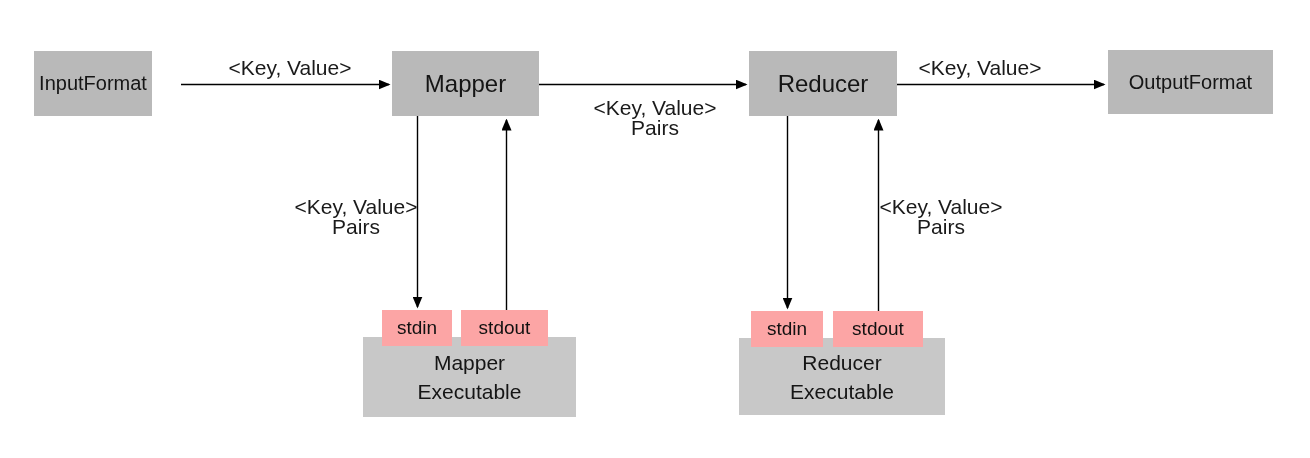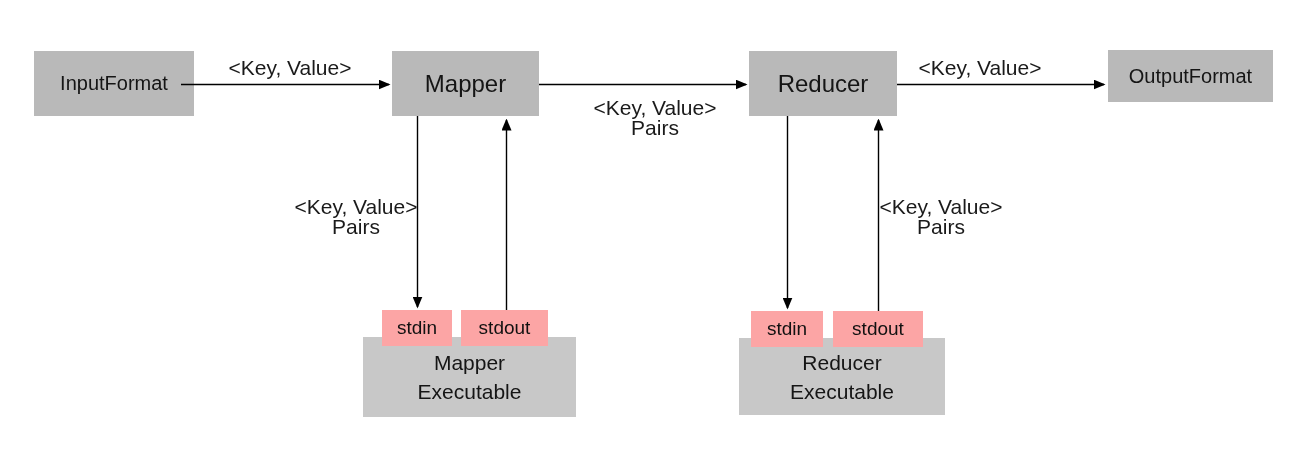--- a/index.html
+++ b/index.html
@@ -70,33 +70,33 @@
   #arrow-layer line {
     stroke: #000000;
     stroke-width: 1.4;
   }
 </style>
 </head>
 <body>
 
 <div id="canvas">
 
-  <div class="node node-med" style="left:34px; top:51px; width:160px; height:65px;">
+  <div class="node node-med" style="left:34px; top:51px; width:118px; height:65px;">
     <span>InputFormat</span>
   </div>
 
   <div class="node node-big" style="left:392px; top:51px; width:147px; height:65px;">
     <span>Mapper</span>
   </div>
 
   <div class="node node-big" style="left:749px; top:51px; width:148px; height:65px;">
     <span>Reducer</span>
   </div>
 
-  <div class="node node-med" style="left:1108px; top:50px; width:165px; height:52px;">
+  <div class="node node-med" style="left:1108px; top:50px; width:165px; height:64px;">
     <span>OutputFormat</span>
   </div>
 
   <div class="exec-box" style="left:363px; top:337px; width:213px; height:80px;">
     <span>Mapper</span>
     <span>Executable</span>
   </div>
 
   <div class="exec-box" style="left:739px; top:338px; width:206px; height:77px;">
     <span>Reducer</span>

